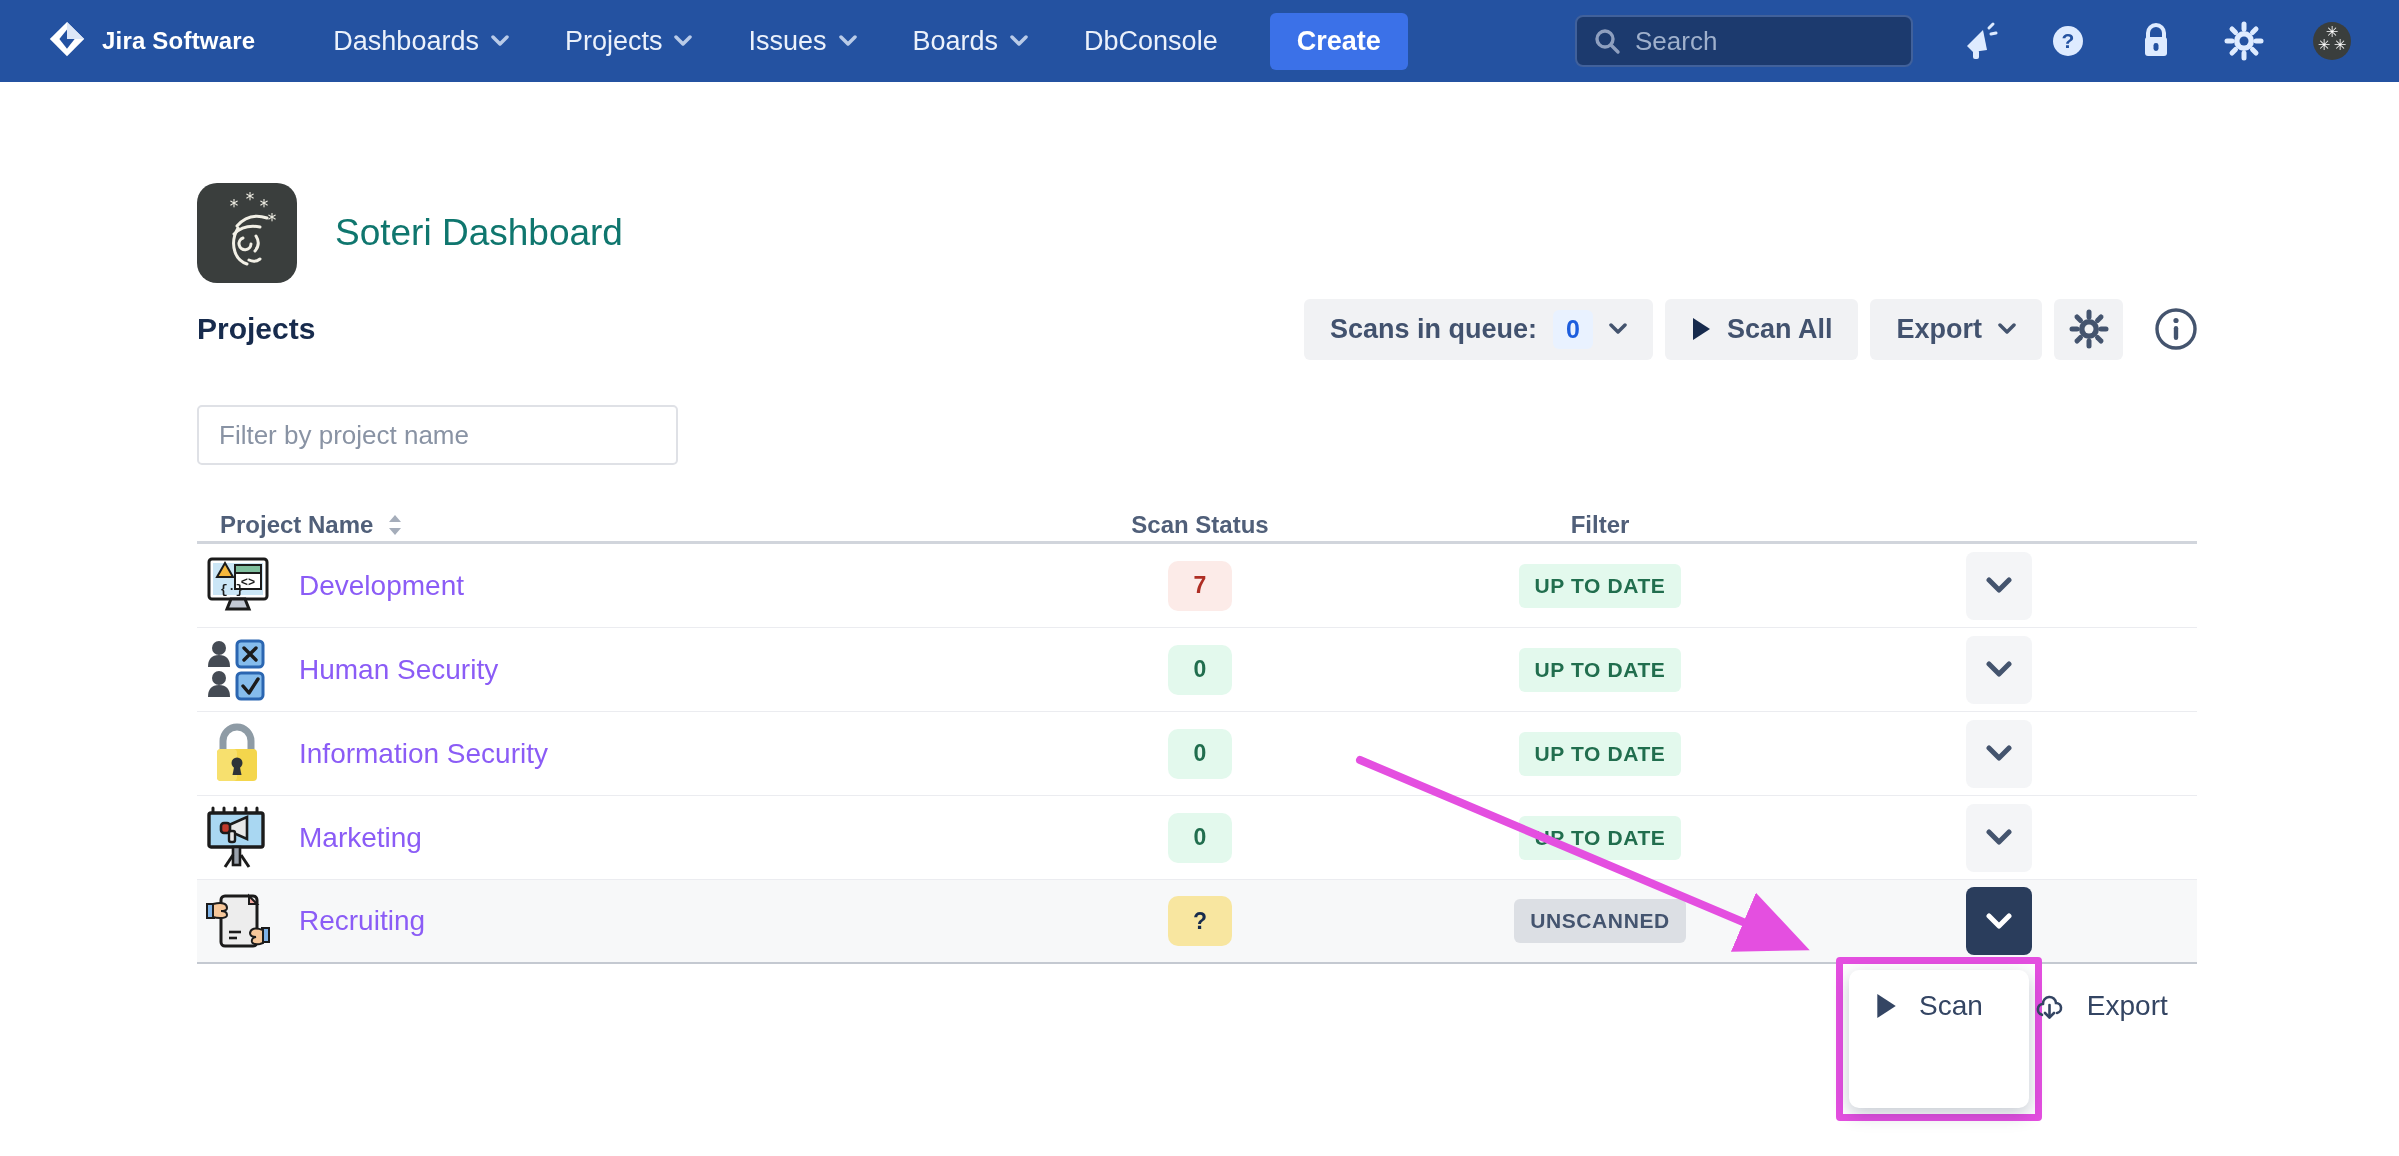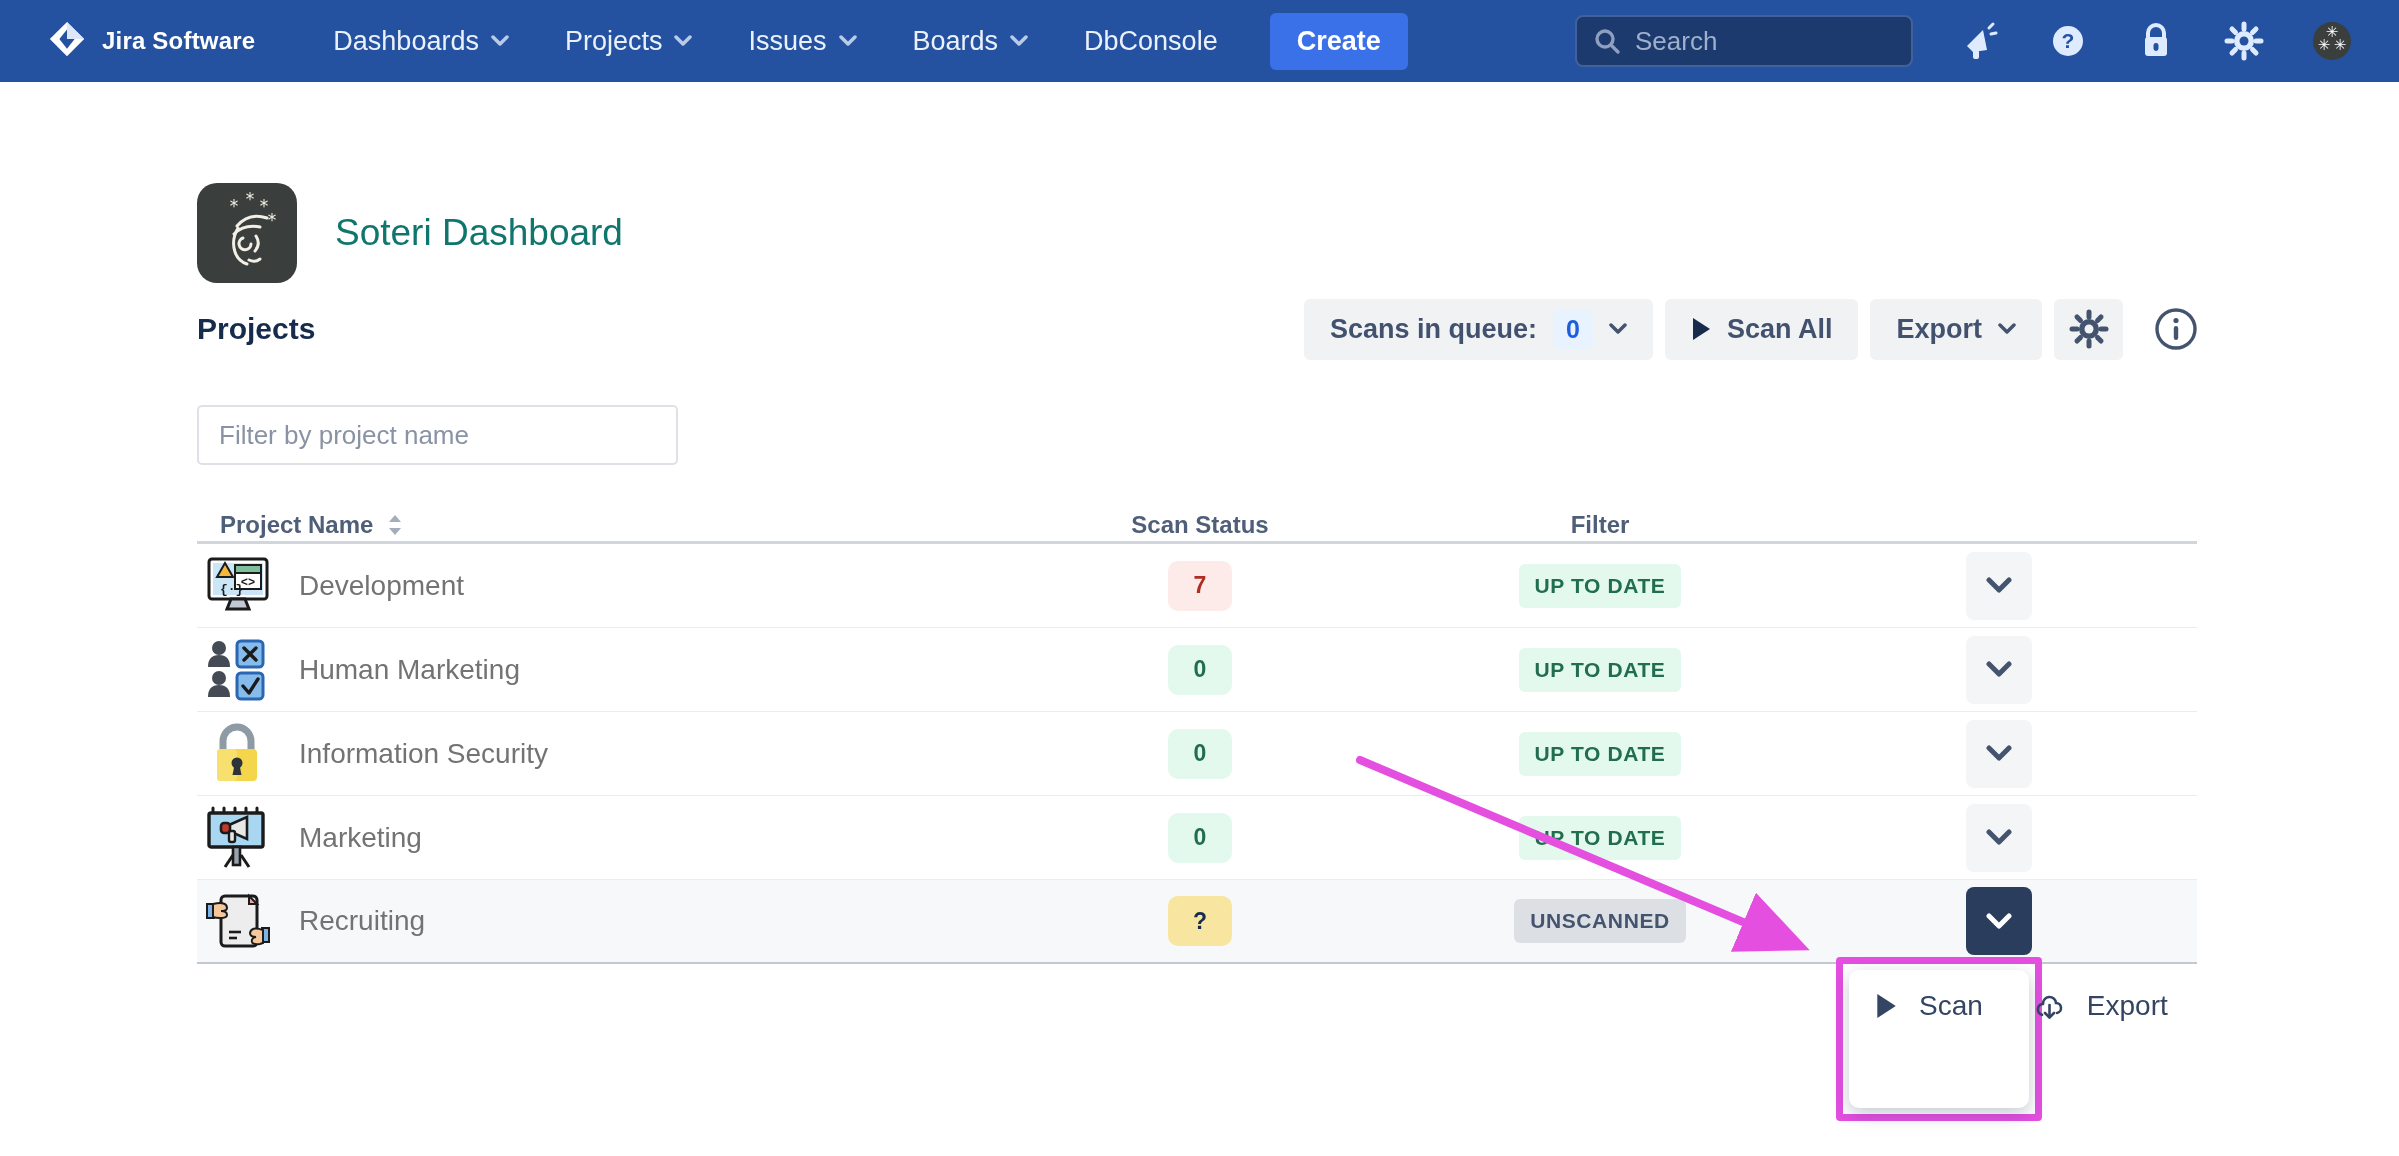--- a/index.html
+++ b/index.html
@@ -57,21 +57,21 @@
   .t-head { display:grid; grid-template-columns:803px 400px 400px 397px; height:52px;
             align-items:center; border-bottom:3px solid #D1D5DC; }
   .th { font-size:24px; font-weight:700; color:#505F79;margin-top:16px; }
   .th-name { padding-left:23px; display:flex; align-items:center; gap:14px; }
   .th-c { text-align:center; }
   .t-row { display:grid; grid-template-columns:803px 400px 400px 397px; height:84px;
            align-items:center; border-bottom:1px solid #EBECF0; }
   .t-row.active-row { background:#F7F8F9; border-bottom:2px solid #C4C9D1; }
   .cell-name { display:flex; align-items:center; gap:28px; padding-left:8px; }
   .proj-icon { width:66px; height:66px; flex:0 0 auto; }
-  .proj-link { color:#737373; font-size:28px; text-decoration:none; cursor:pointer; }
+  .proj-link { color:#8b5cf6; font-size:28px; text-decoration:none; cursor:pointer; }
   .cell-c { display:flex; justify-content:center; }
   .pill { min-width:64px; height:50px; border-radius:10px; display:flex; align-items:center;
           justify-content:center; font-size:23px; font-weight:700; padding:0 18px; }
   .pill-red { background:#FCEBE8; color:#AE2E24; }
   .pill-green { background:#E3F9ED; color:#216E4E; }
   .pill-yellow { background:#F8E6A0; color:#172B4D; }
   .badge { font-size:21px; font-weight:700; letter-spacing:0.6px; border-radius:6px; padding:10px 16px; }
   .badge-green { background:#E3F9ED; color:#216E4E; }
   .badge-gray { background:#DCDFE4; color:#44546F; }
   .act-btn { width:66px; height:68px; background:#F4F5F7; border:none; border-radius:8px;
@@ -301,21 +301,21 @@
         <svg class="proj-icon" viewBox="0 0 66 66">
           <circle cx="14" cy="11" r="7" fill="#454B54"></circle>
           <path d="M3 30 q0 -12 11 -12 q11 0 11 12 Z" fill="#454B54"></path>
           <circle cx="14" cy="41" r="7" fill="#454B54"></circle>
           <path d="M3 60 q0 -12 11 -12 q11 0 11 12 Z" fill="#454B54"></path>
           <rect x="32" y="4" width="26" height="26" rx="4" fill="#85BCEC" stroke="#2B66B1" stroke-width="3"></rect>
           <path d="M39 11 L51 23 M51 11 L39 23" stroke="#1B1B1B" stroke-width="3.4" stroke-linecap="round"></path>
           <rect x="32" y="36" width="26" height="26" rx="4" fill="#85BCEC" stroke="#2B66B1" stroke-width="3"></rect>
           <path d="M38 49 L44 56 L53 42" fill="none" stroke="#1B1B1B" stroke-width="3.4" stroke-linecap="round" stroke-linejoin="round"></path>
         </svg>
-        <a class="proj-link">Human Marketing</a>
+        <a class="proj-link">Human Security</a>
       </div>
       <div class="cell-c">
           <span class="pill pill-green">0</span>
         </div>
       <div class="cell-c">
           <span class="badge badge-green">UP TO DATE</span>
         </div>
       <div class="cell-c">
         <button class="act-btn">
           <svg width="26" height="17" viewBox="0 0 26 17">

